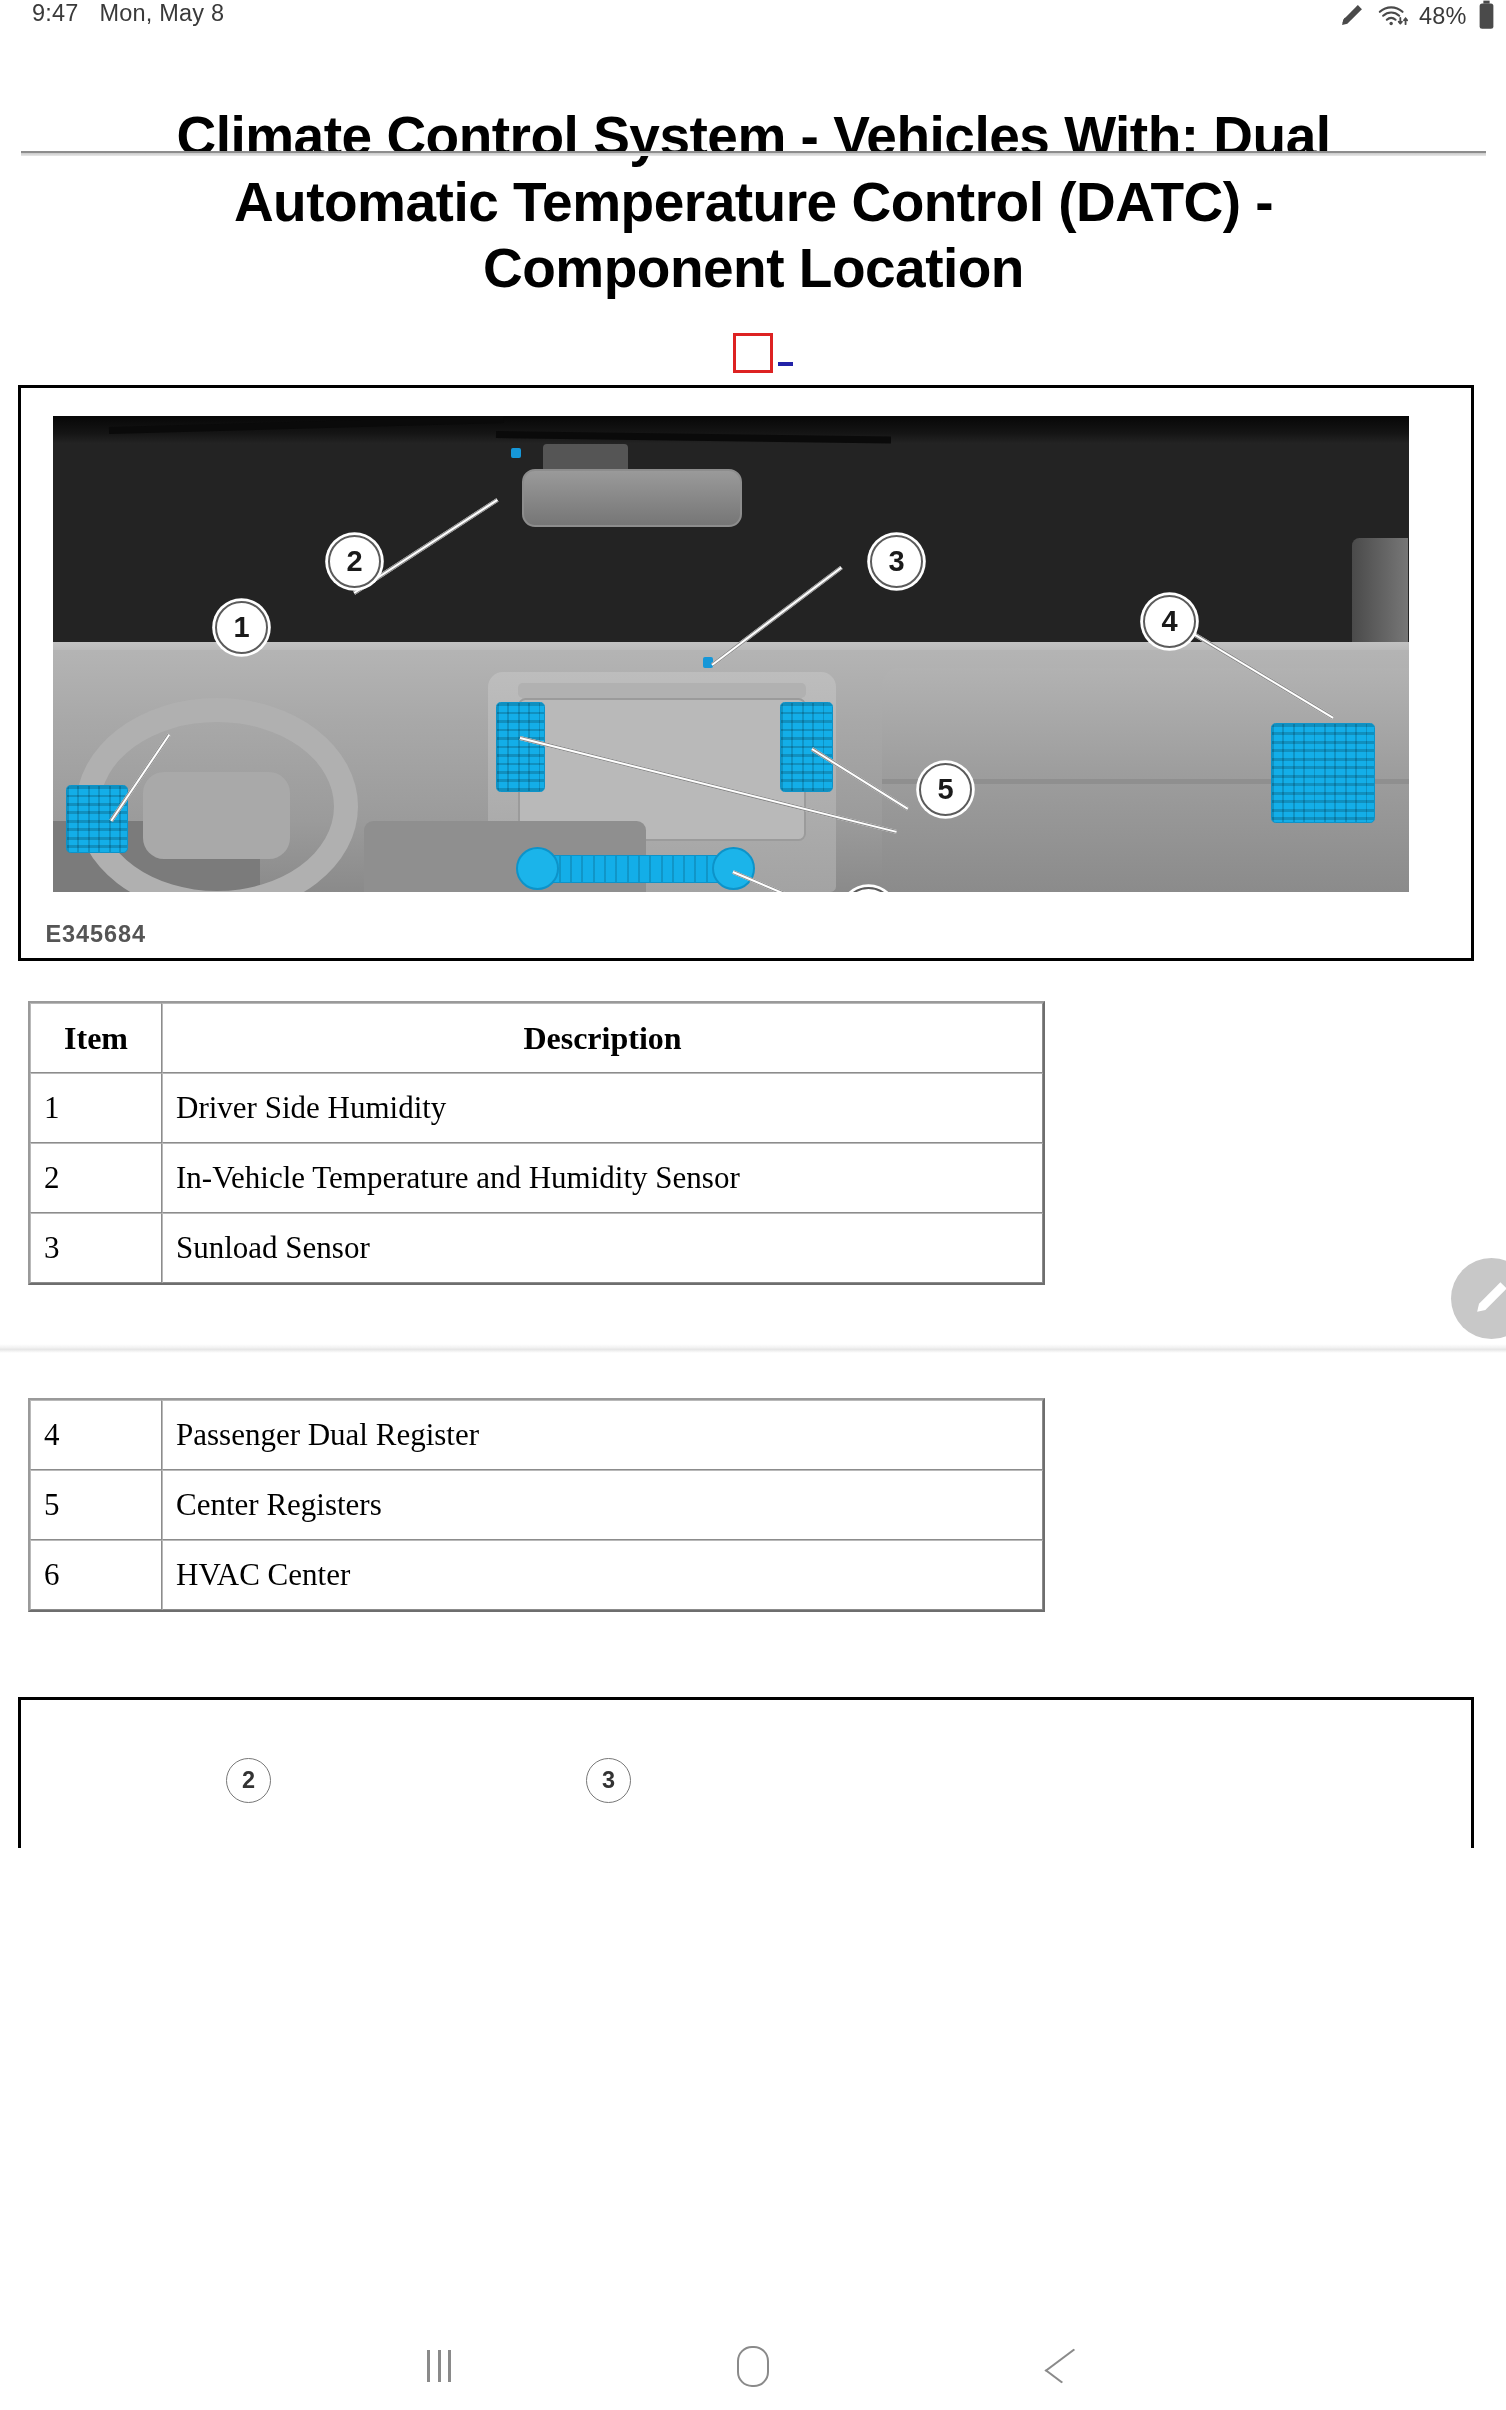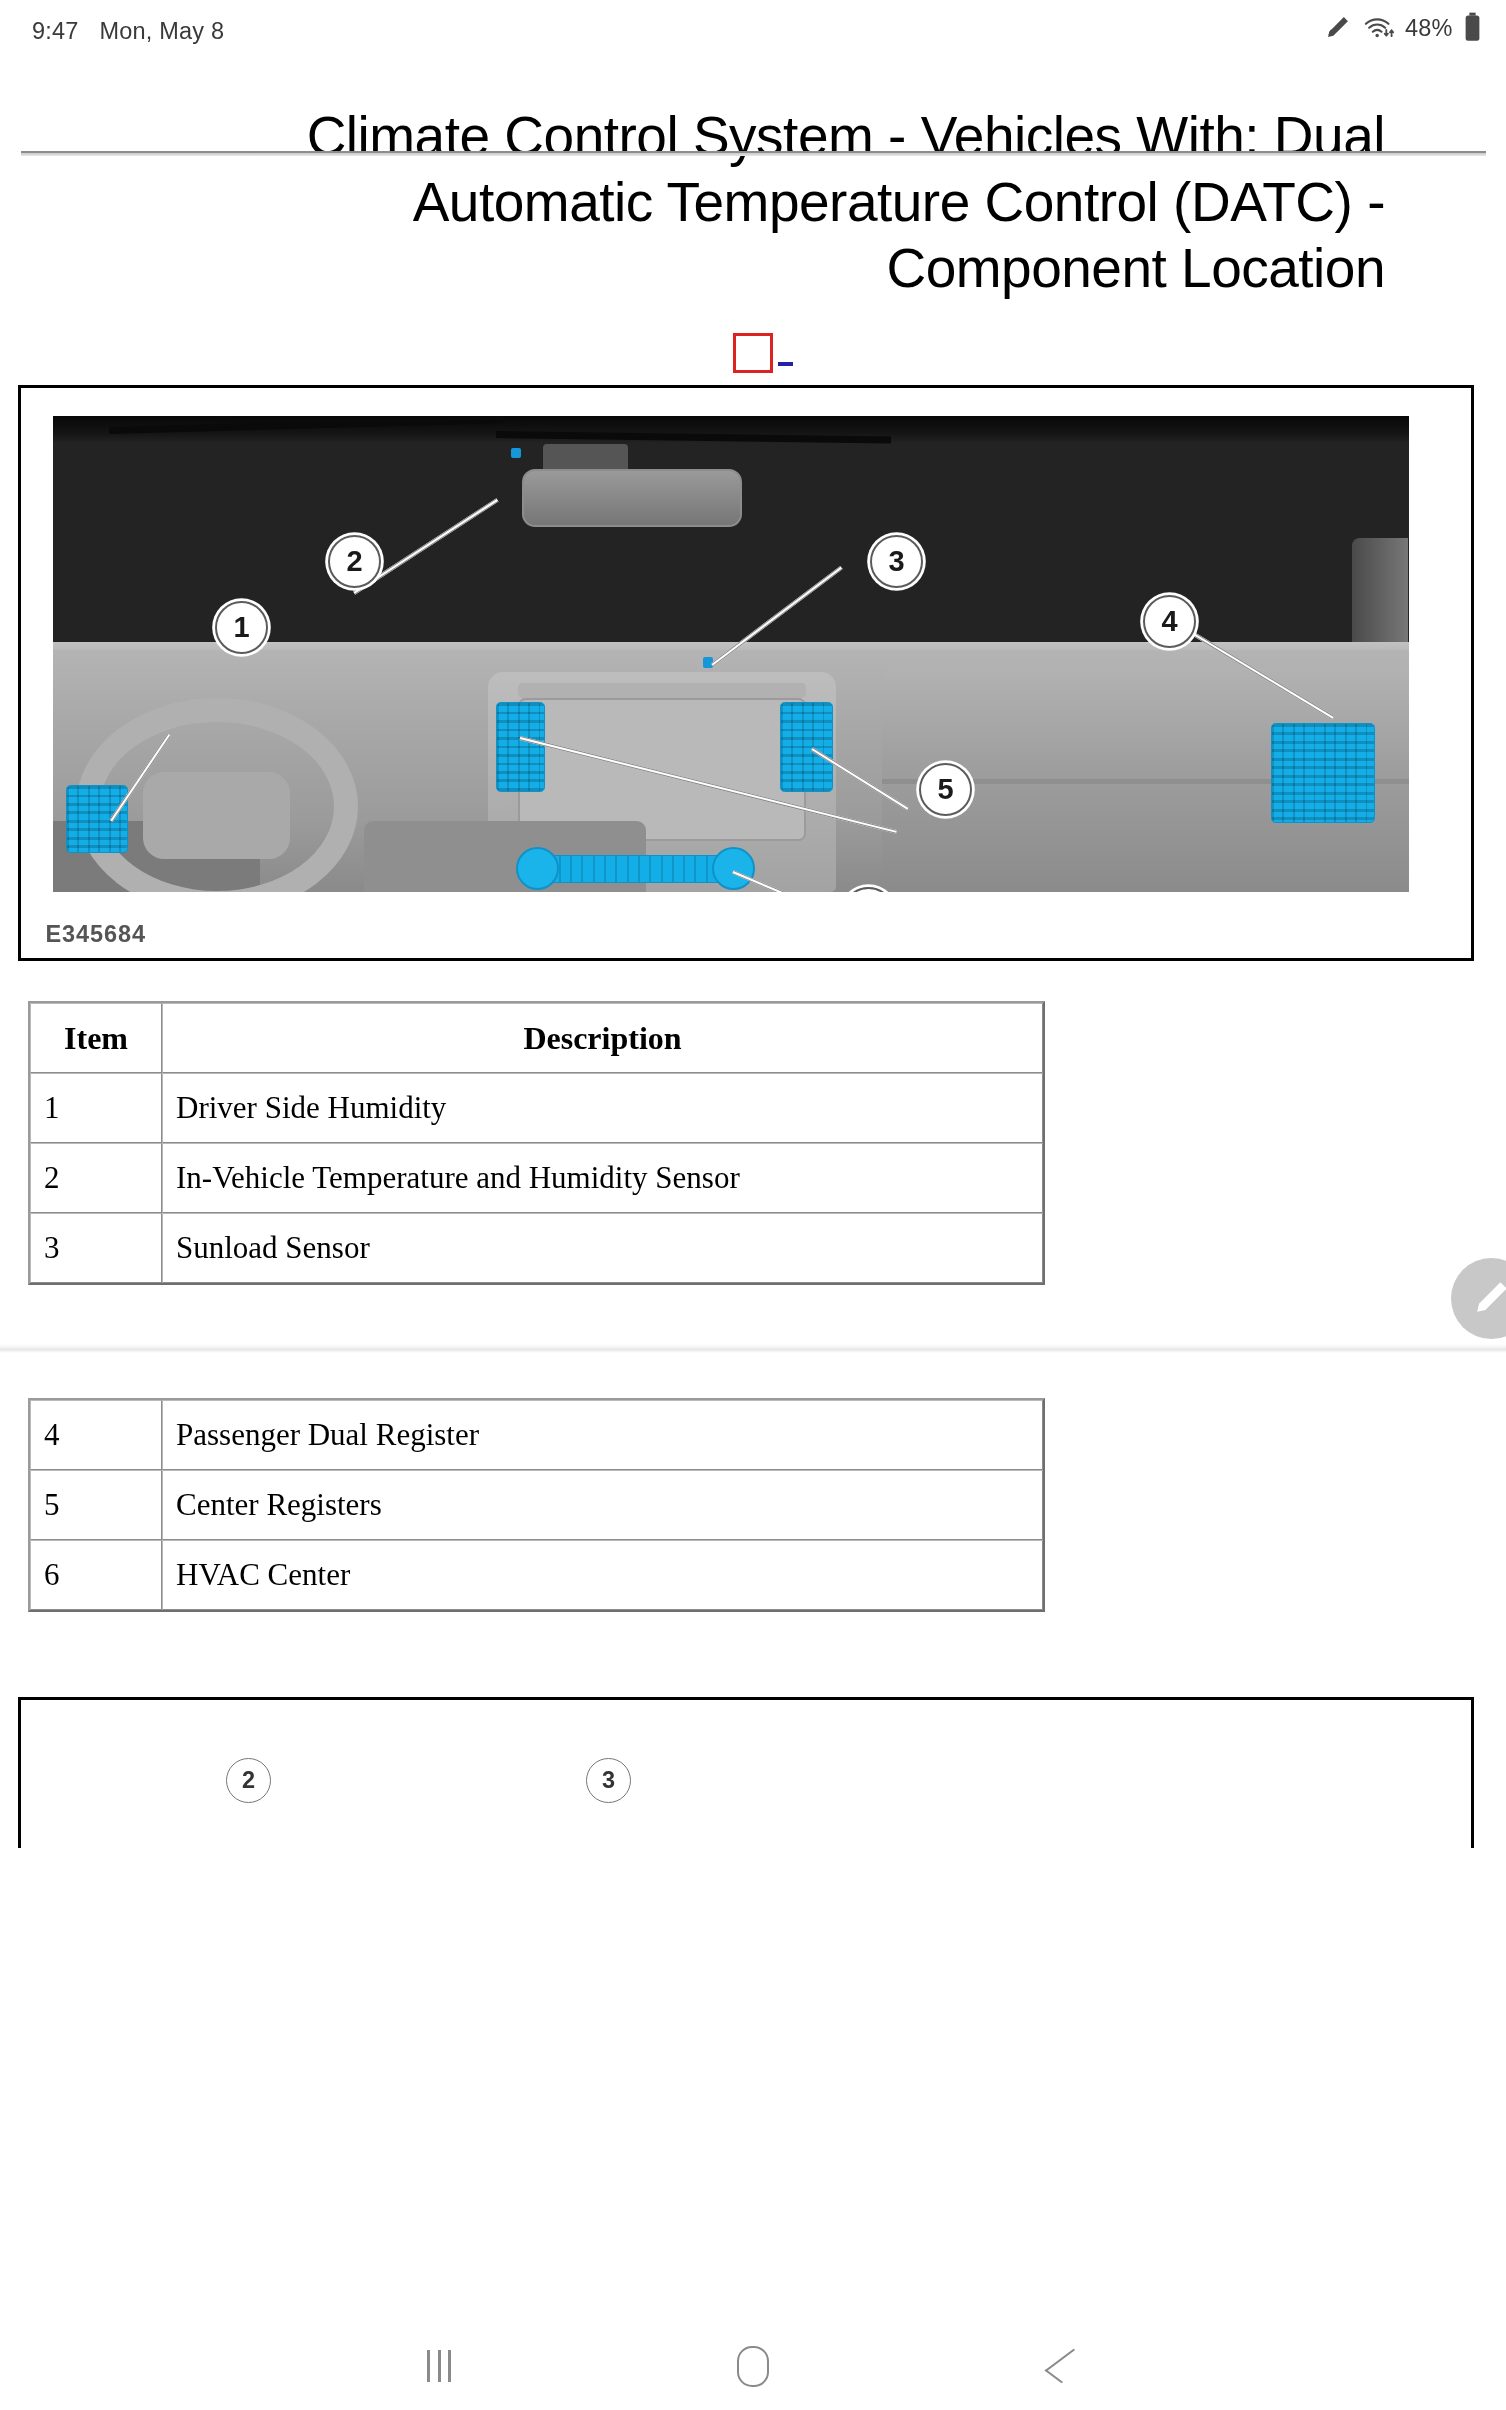--- a/index.html
+++ b/index.html
@@ -13,23 +13,23 @@
     position: relative;
   }
 
   
   .statusbar {
     position: absolute;
     top: 0; left: 0;
     width: 1507px;
     height: 45px;
     display: flex;
-    align-items: flex-end;
+    align-items: flex-start;
     justify-content: space-between;
-    padding: 0 25px 0 32px;
+    padding: 0 11px 0 32px;
     background: #ffffff;
   }
   .status-left {
     display: flex;
     align-items: baseline;
     gap: 21px;
     font-size: 23.5px;
     color: #3a3a3a;
     font-family: "Liberation Sans", sans-serif;
     letter-spacing: 0.2px;
@@ -90,23 +90,23 @@
     left: 21px;
     width: 1465px;
     height: 4.7px;
     background: linear-gradient(to bottom, #8d8d8d 0%, #8d8d8d 40%, #c9c9c9 41%, #e8e8e8 100%);
   }
 
   
   .doc-title {
     margin: 0;
     padding: 58px 122px 0 122px;
-    text-align: right;
+    text-align: center;
     font-family: "Liberation Sans", sans-serif;
-    font-weight: normal;
+    font-weight: bold;
     font-size: 55px;
     line-height: 1.2;
     color: #000000;
     letter-spacing: -0.5px;
   }
 
   
   .broken-img-row {
     position: relative;
     height: 58px;

